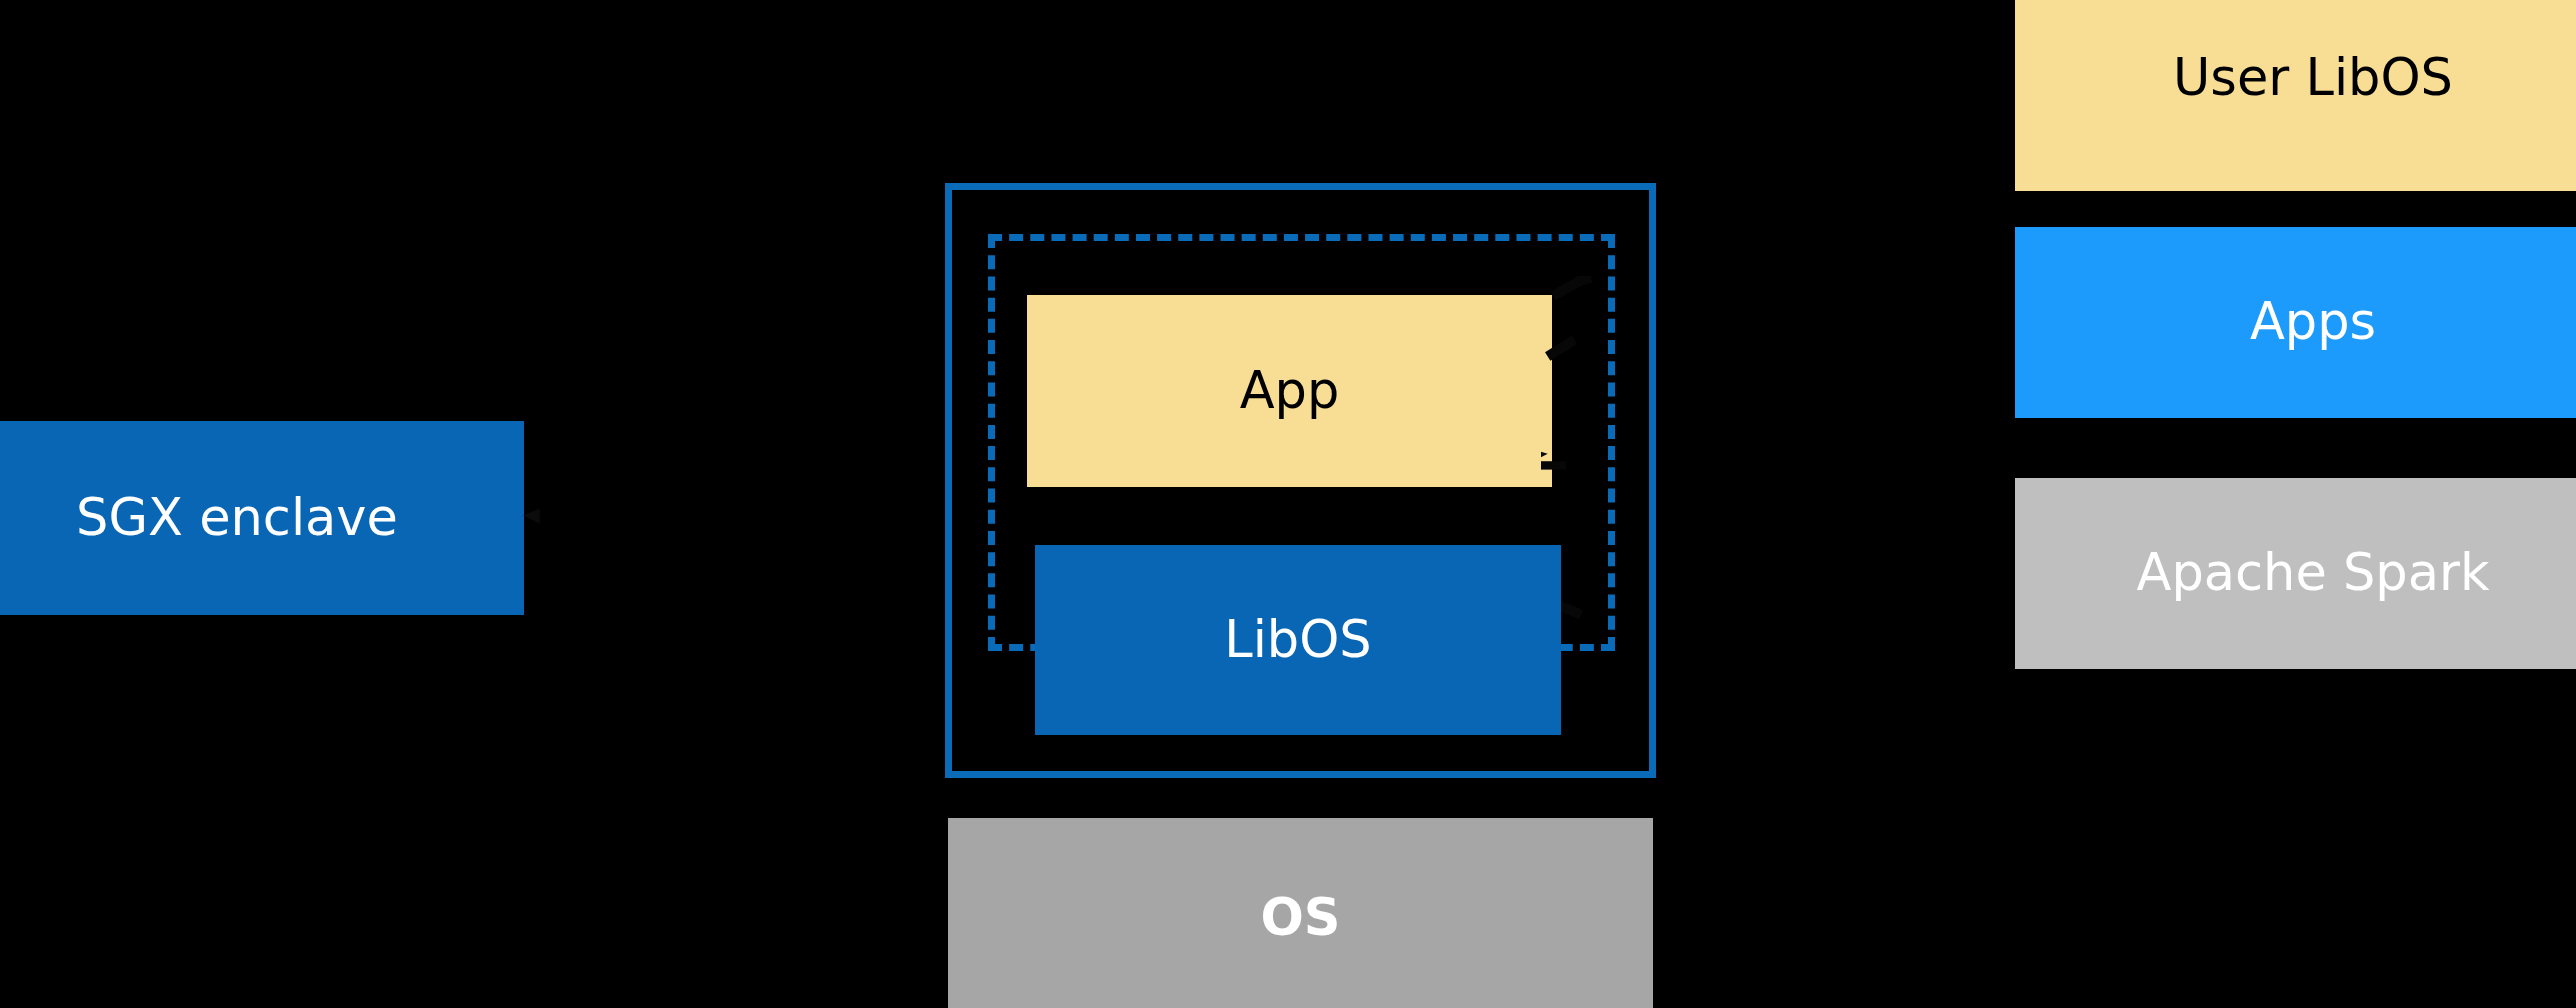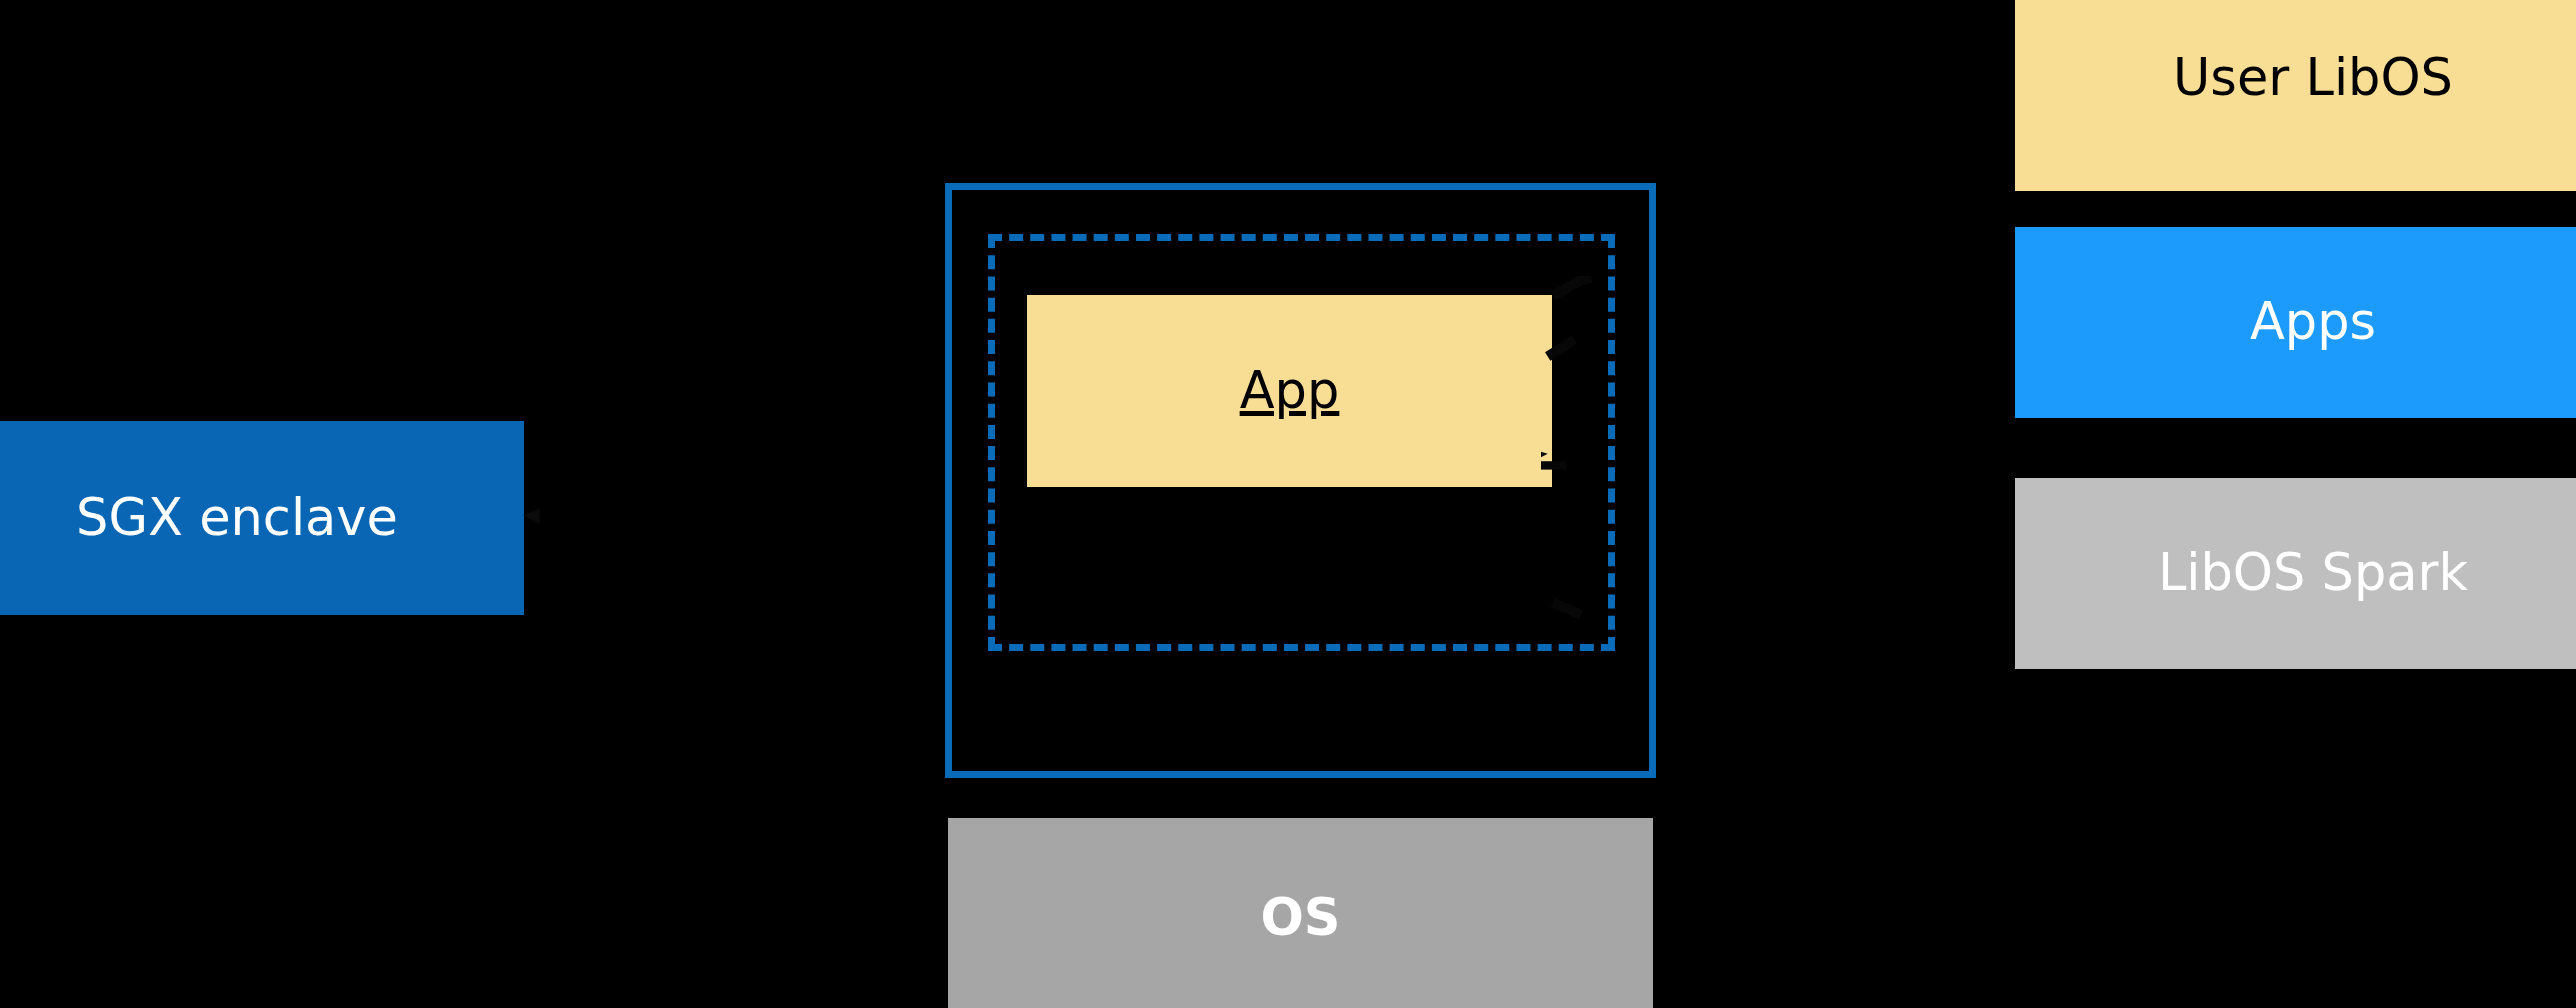--- a/index.html
+++ b/index.html
@@ -58,21 +58,20 @@
 
   
   #app-box {
     left: 1027px;
     top: 295px;
     width: 525px;
     height: 192px;
     background: #f8dd95;
     color: #000000;
     font-size: 51px;
-    text-decoration: underline;
   }
 
   
   #libos-box {
     left: 1035px;
     top: 545px;
     width: 526px;
     height: 190px;
     background: #0866b4;
     color: #ffffff;
@@ -161,31 +160,34 @@
   </div>
 
   <svg class="connector" id="app-connector" viewBox="0 0 420 420">
     <path d="M 14 24 L 46 6 L 60 2" stroke="#070707" stroke-width="12" fill="none"></path>
     <path d="M 8 96 L 40 76" stroke="#070707" stroke-width="12" fill="none"></path>
     <path d="M 0 226 L 30 226" stroke="#070707" stroke-width="10" fill="none"></path>
     <path d="M 14 390 L 48 404" stroke="#070707" stroke-width="12" fill="none"></path>
     <polygon points="8,212 -14,206 -14,224" fill="#0a0a0a"></polygon>
   </svg>
 
+  <div class="box" id="libos-box">
+    <span>LibOS</span>
+  </div>
 
   <div class="box" id="os-box">
     <span>OS</span>
   </div>
 
   <div class="box" id="user-apps-box">
     <span>User LibOS</span>
   </div>
 
   <div class="box" id="bigdl-box">
     <span>Apps</span>
   </div>
 
   <div class="box" id="apache-spark-box">
-    <span>LibOS Spark</span>
+    <span>Apache Spark</span>
   </div>
 
 </div>
 
 
 </body></html>

